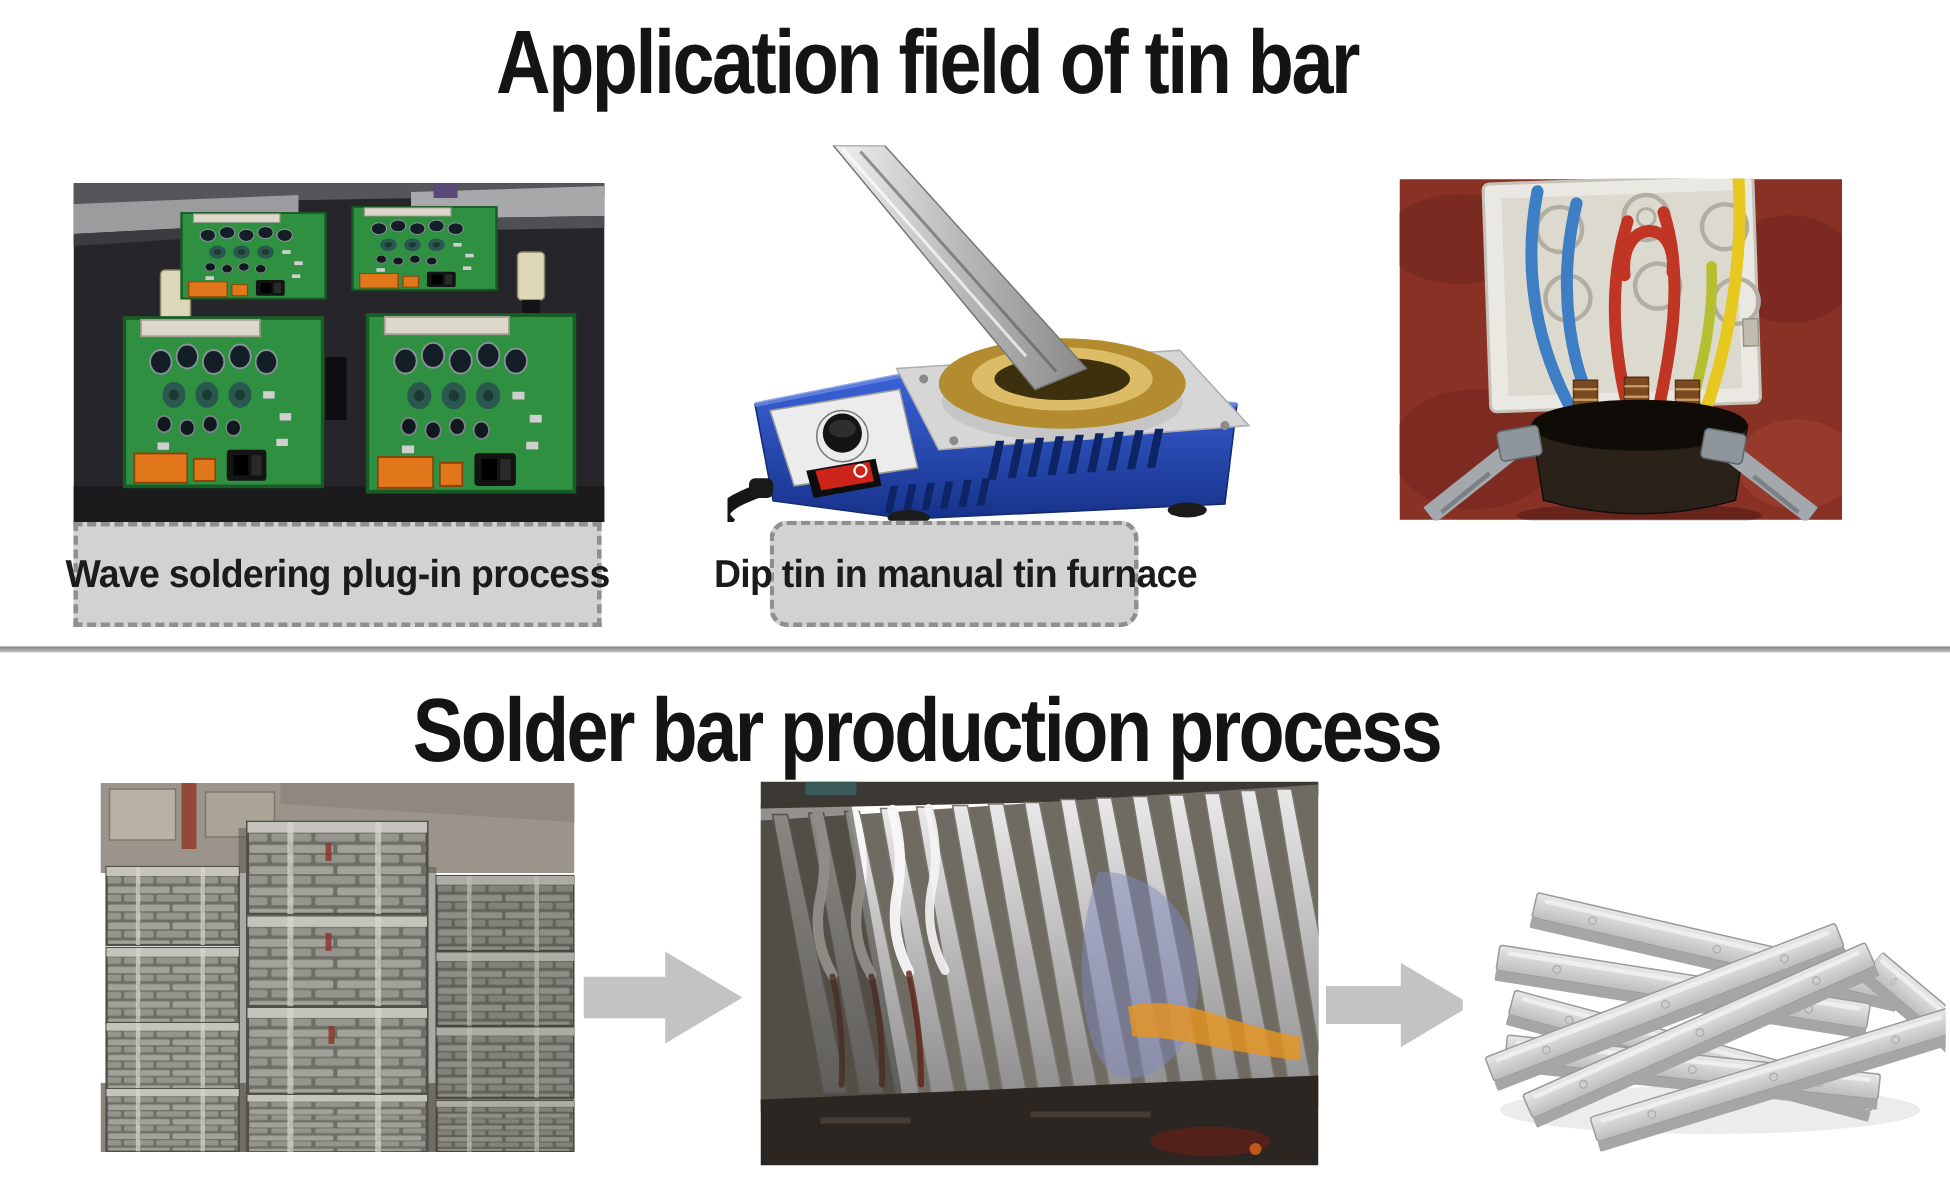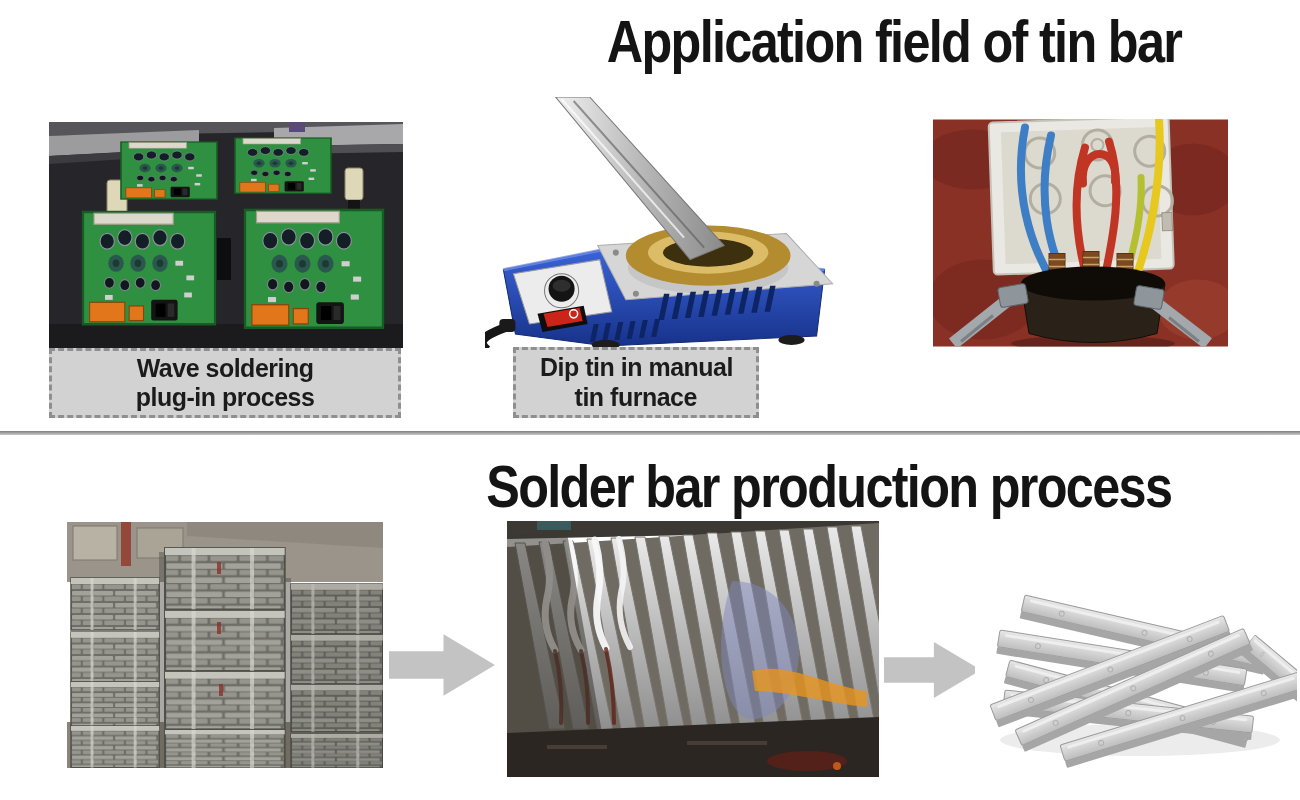--- a/index.html
+++ b/index.html
@@ -1,29 +1,29 @@
 <!DOCTYPE html>
 <html><head>
 <meta charset="utf-8">
 <style>
   html,body{margin:0;padding:0;background:#ffffff;}
   body{font-family:"Liberation Sans", sans-serif;}
   .canvas{position:relative;width:1300px;height:800px;background:#ffffff;overflow:hidden;}
 
-  .title{position:absolute;left:0;width:1236px;text-align:right;font-weight:bold;
+  .title{position:absolute;left:0;width:1236px;text-align:center;font-weight:bold;
          color:#141414;font-size:60px;line-height:1.05;letter-spacing:-2px;white-space:nowrap;}
   .title .inner{display:inline-block;transform:scaleX(0.84);transform-origin:50% 50%;}
   #app-title{top:10px;}
   #prod-title{top:436px;margin-top:19px;}
 
   .photo{position:absolute;}
   .photo svg{display:block;width:100%;height:100%;}
 
   .caption{position:absolute;background:#d2d2d2;border:3px dashed #8f8f8f;box-sizing:border-box;
-           display:flex;flex-direction:column;align-items:center;justify-content:center;
+           display:flex;flex-direction:row;align-items:center;justify-content:center;
            color:#1b1b1b;font-weight:bold;font-size:26px;line-height:1.12;letter-spacing:-0.5px;}
   .caption span{display:block;transform:scaleX(0.96);white-space:nowrap;}
 
   .divider{position:absolute;left:0;top:431px;width:1300px;height:4px;
            background:linear-gradient(#7e7e7e,#c9c9c9);}
 
   .arrow{position:absolute;}
 </style>
 </head>
 <body>
@@ -204,21 +204,21 @@
         <line x1="266" y1="222" x2="236" y2="198" stroke="#6a7074" stroke-width="3" opacity="0.7"></line>
         <rect x="202" y="168" width="28" height="20" rx="3" fill="#8e969c" stroke="#5e666c" transform="rotate(10 216 178)"></rect>
       </g>
     </svg>
   </div>
 
   <div class="caption" style="left:49px;top:348px;width:352px;height:70px;">
     <span>Wave soldering</span>
     <span>plug-in process</span>
   </div>
-  <div class="caption" style="left:513px;top:347px;width:246px;height:71px;">
+  <div class="caption" style="left:513px;top:347px;width:246px;height:71px;border-radius:12px;">
     <span>Dip tin in manual</span>
     <span>tin furnace</span>
   </div>
 
   <div class="divider"></div>
 
   <div class="title" id="prod-title">
     <span class="inner">Solder bar production process</span>
   </div>
 

